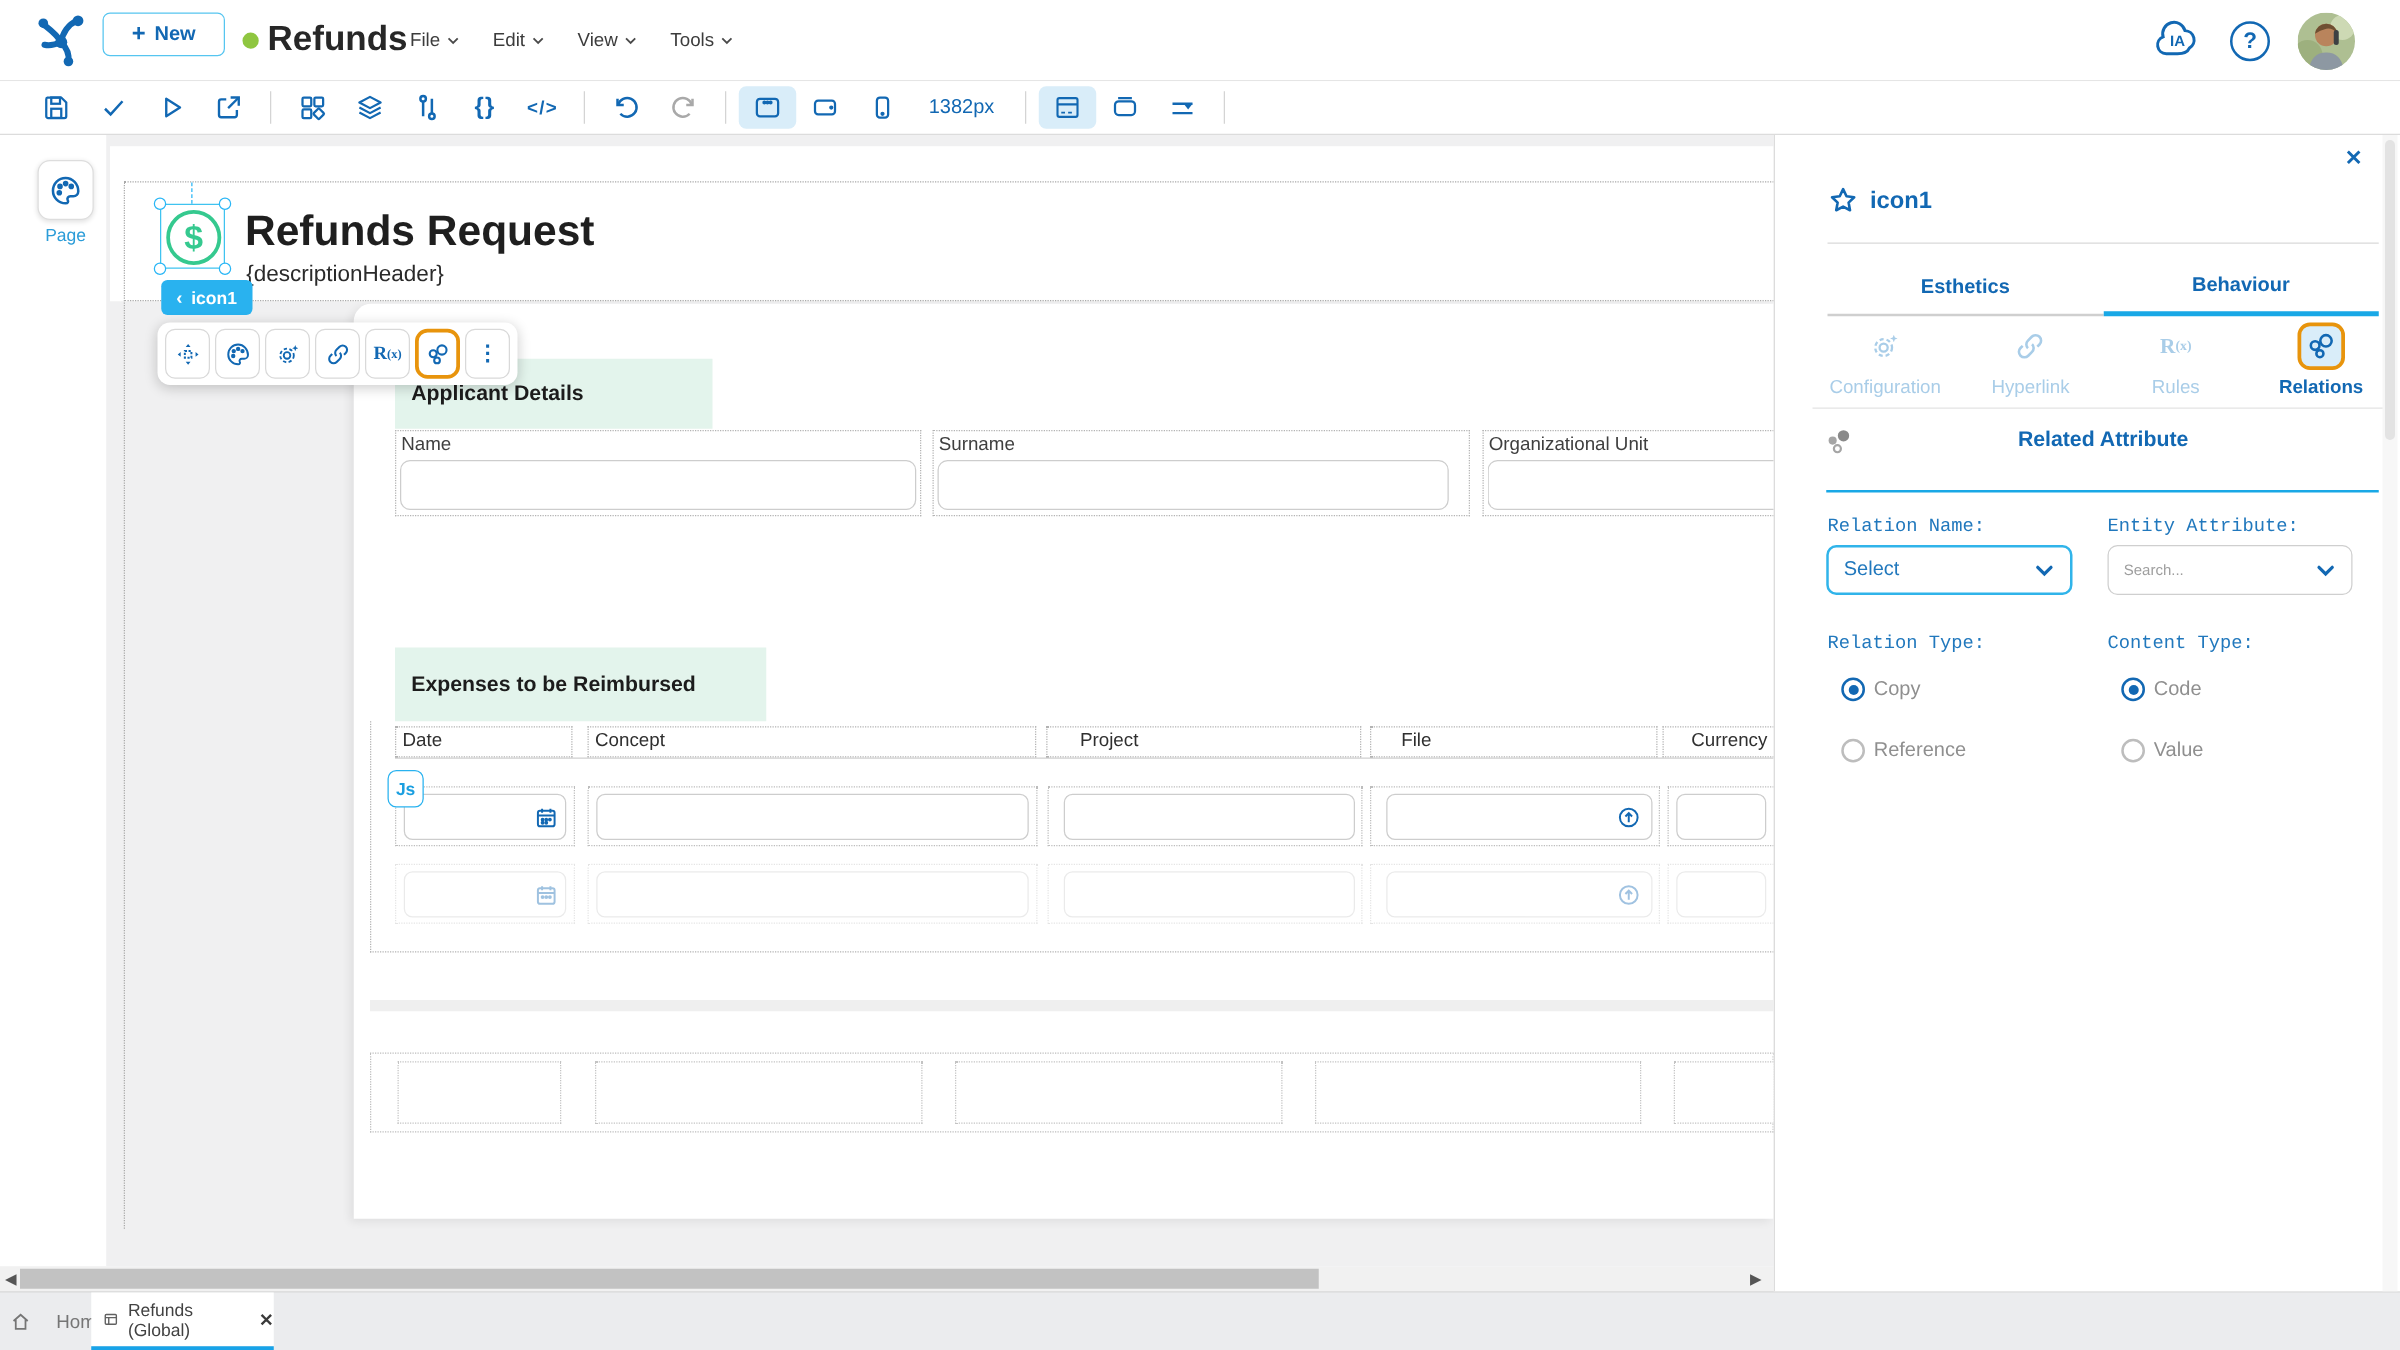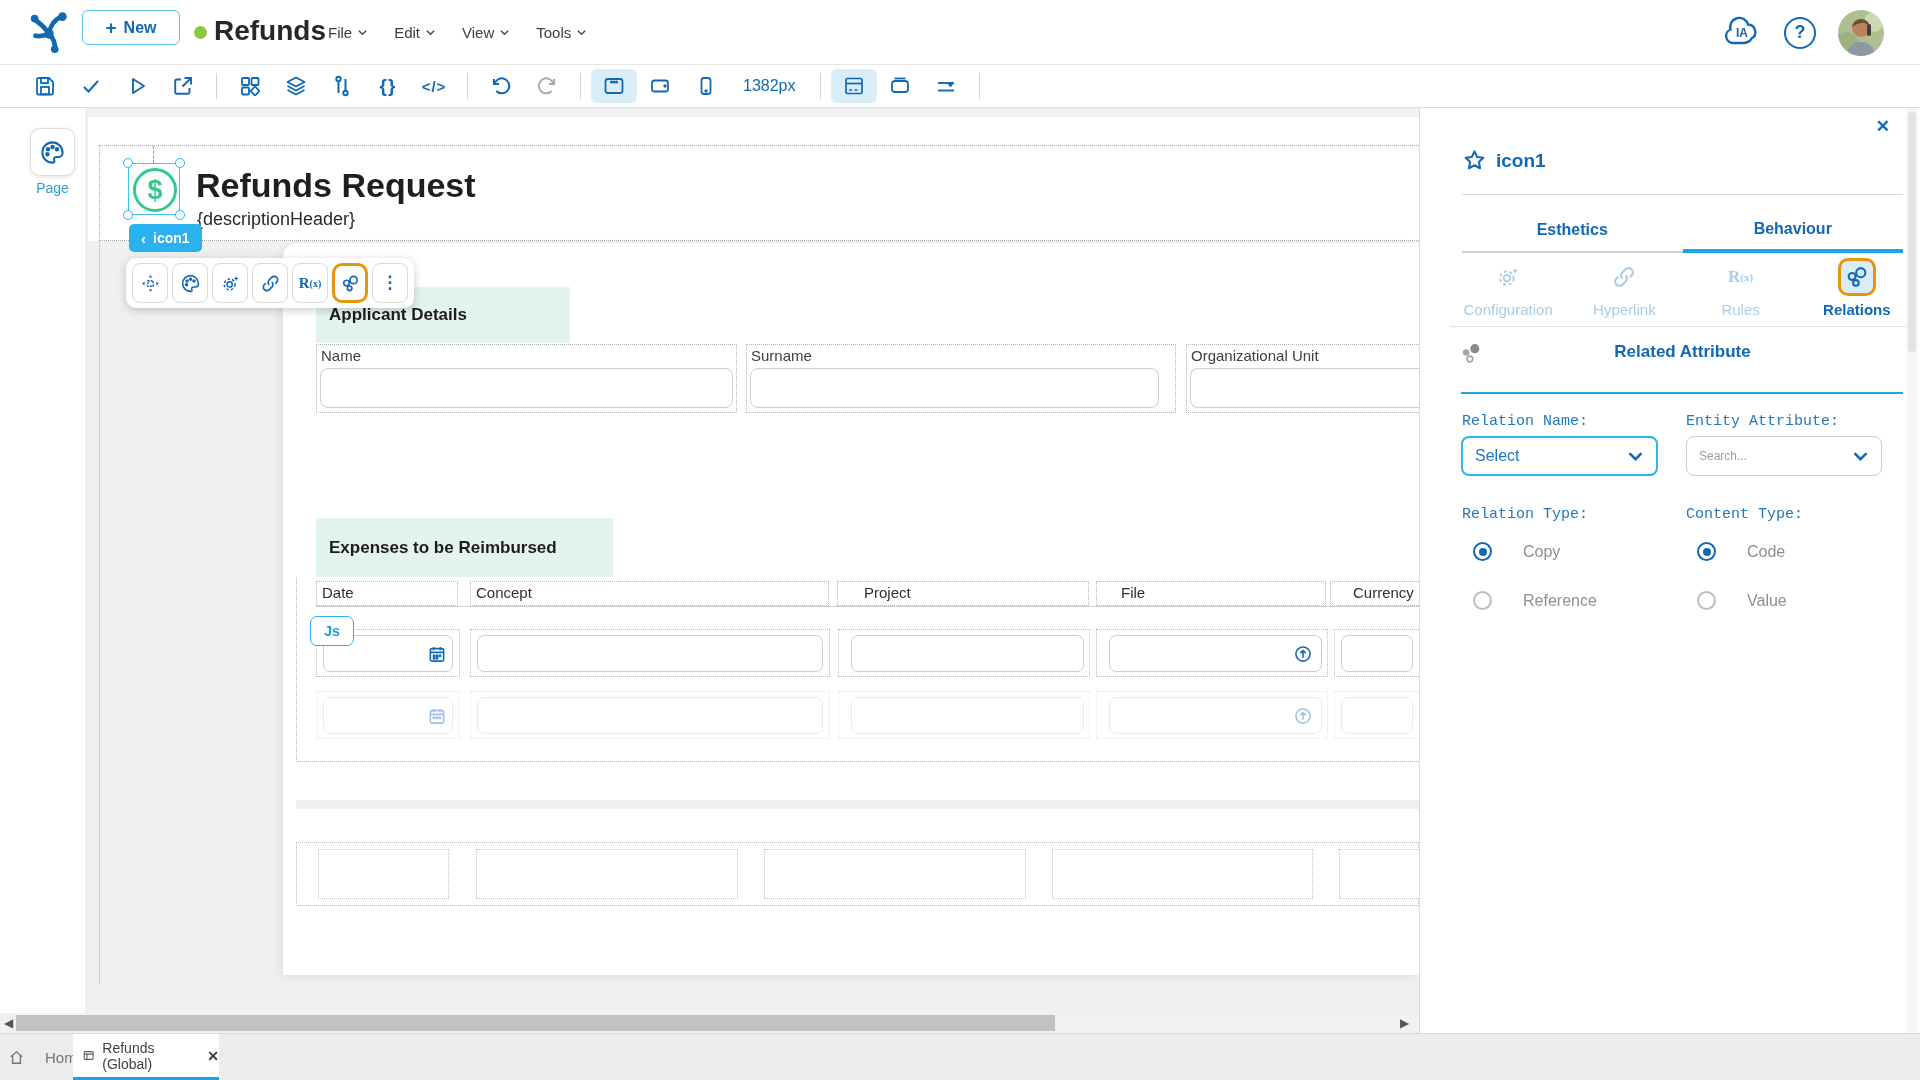--- a/index.html
+++ b/index.html
@@ -67,21 +67,21 @@
   .mint { position:absolute; background:#e3f4ec; display:flex; align-items:center; }
   .mint span { font-size:17px; font-weight:bold; color:#1c1c1c; padding-left:13px; }
   .applicant-band { left:231px; top:179px; width:254px; height:56px; }
   .expenses-band { left:231px; top:410px; width:297px; height:59px; }
   .fgroup { position:absolute; top:0; height:69px; border:1px dotted #b3b3b3; }
   .flabel { position:absolute; left:4px; top:2px; font-size:15px; color:#3f3f3f; }
   .finput { position:absolute; left:3px; top:23px; height:40px; background:#fff; border:1px solid #cdcdcd; border-radius:8px; }
 
   .thead-cell { position:absolute; top:473px; height:25px; border:1px dotted #b3b3b3; font-size:15px; color:#2f2f2f; padding:2px 0 0 5px; }
   .thead-line { position:absolute; left:231px; top:498px; width:1103px; border-top:1px solid #cfcfcf; }
-  .js-chip { position:absolute; left:225px; top:508px; width:44px; height:30px; background:#fff; border:1.5px solid #29b2ef; border-radius:7px; color:#1b9fe0; font-size:14px; font-weight:bold; display:flex; align-items:center; justify-content:center; z-index:5; cursor:pointer; }
+  .js-chip { position:absolute; left:225px; top:508px; width:29px; height:30px; background:#fff; border:1.5px solid #29b2ef; border-radius:7px; color:#1b9fe0; font-size:14px; font-weight:bold; display:flex; align-items:center; justify-content:center; z-index:5; cursor:pointer; }
   .trow { position:absolute; height:48px; }
   .tcell { position:absolute; top:0; height:48px; border:1px dotted #bdbdbd; }
   .tinput { position:absolute; left:6px; top:5px; height:37px; background:#fff; border:1px solid #cdcdcd; border-radius:7px; }
   .cell-ico { position:absolute; top:14px; color:#1268b3; }
   .cell-ico svg { width:20px; height:20px; }
   .row2 { opacity:.4; }
   .dot-hb { position:absolute; left:211px; top:653px; width:1123px; border-top:1px dotted #b3b3b3; }
   .gray-bar { position:absolute; left:211px; top:692px; width:1123px; height:9px; background:#efefef; }
   .botrow { position:absolute; left:211px; top:734px; width:1123px; height:64px; border:1px dotted #bdbdbd; }
   .botbox { position:absolute; top:6px; height:50px; border:1px dotted #c3c3c3; background:#fff; }
@@ -118,21 +118,21 @@
   .subtab.active { color:#1268b3; font-weight:bold; }
   .subtab.active .ico-wrap { background:#d9edf9; border:3px solid #e8940c; border-radius:10px; }
   .sec-head { position:absolute; left:30px; top:234px; width:465px; text-align:center; font-size:17px; font-weight:bold; color:#1268b3; }
   .sec-ico { position:absolute; left:38px; top:232px; width:26px; height:26px; }
   .p-div2 { position:absolute; left:41px; top:284px; width:442px; border-top:2px solid #19a8e6; }
   .p-lbl { position:absolute; font-size:15px; color:#2178bd;font-family:Liberation Mono, monospace; }
   .dd { position:absolute; height:40px; background:#fff; border-radius:8px; display:flex; align-items:center; justify-content:space-between; padding:0 12px; cursor:pointer; }
   .dd svg { width:17px; height:17px; color:#1268b3; }
   .dd.cyan { border:2px solid #30b4ea; color:#2178bd; font-size:16px; }
   .dd.plain { border:1px solid #cfcfcf; color:#9e9e9e; font-size:12px; }
-  .radio { position:absolute; display:flex; align-items:center; gap:31px; font-size:16px; color:#8f8f8f; cursor:pointer; }
+  .radio { position:absolute; display:flex; align-items:center; gap:7px; font-size:16px; color:#8f8f8f; cursor:pointer; }
   .rdot { width:19px; height:19px; border-radius:50%; border:2px solid #bdbdbd; position:relative; }
   .radio.sel .rdot { border-color:#1268b3; }
   .radio.sel .rdot::after { content:""; position:absolute; left:3.5px; top:3.5px; width:8px; height:8px; border-radius:50%; background:#1268b3; }
   .p-scroll { position:absolute; right:2px; top:0; width:12px; height:925px; background:#f7f7f7; }
   .p-scroll::after { content:""; position:absolute; left:2px; top:4px; width:8px; height:240px; background:#e3e3e3; border-radius:4px; }
 </style>
 </head>
 <body>
 
 <div id="app">

